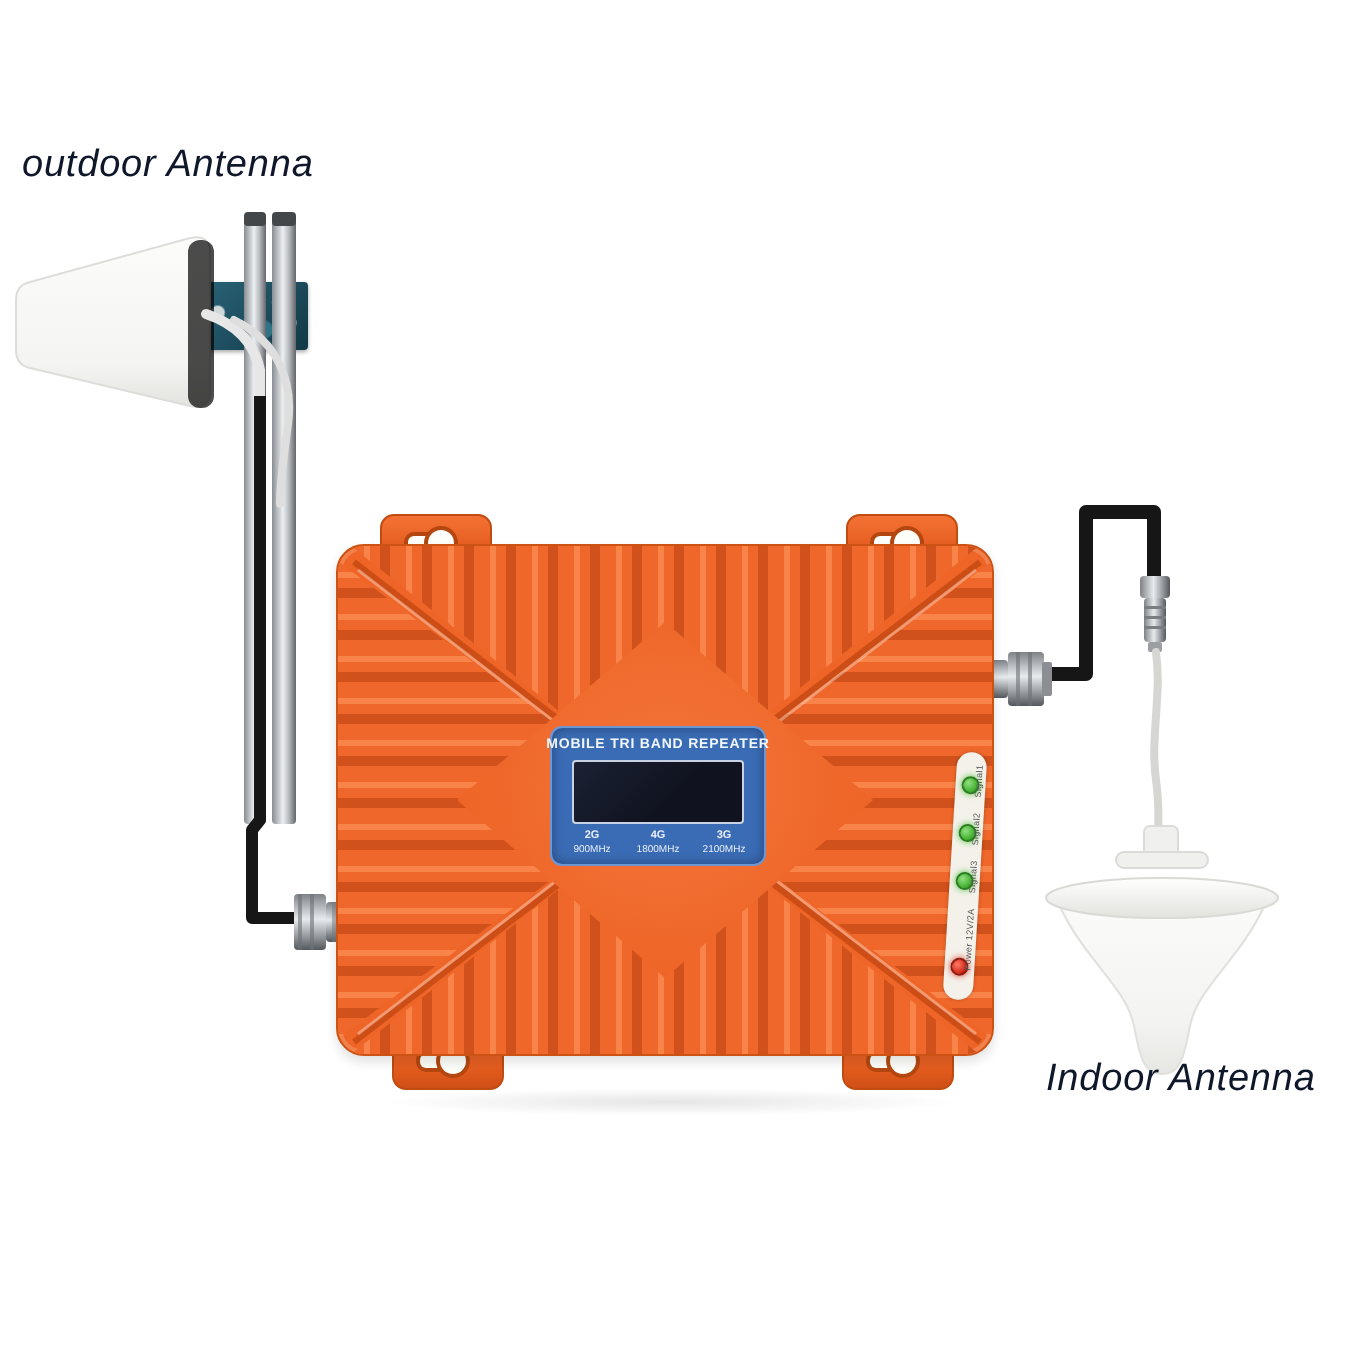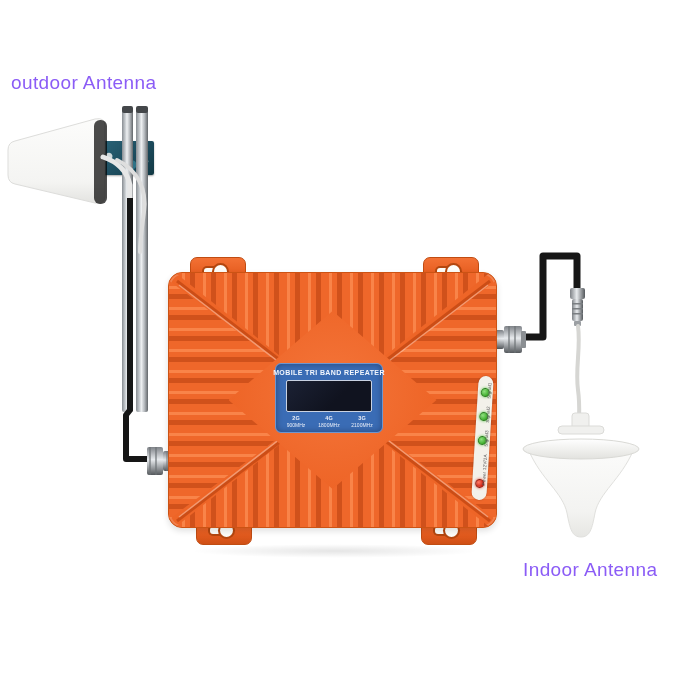--- a/index.html
+++ b/index.html
@@ -1,23 +1,23 @@
 <!DOCTYPE html>
 <html><head>
 <meta charset="utf-8">
 <style>
   html,body{margin:0;padding:0;background:#fff;}
   .canvas{position:relative;width:680px;height:680px;background:#ffffff;overflow:hidden;
           font-family:"Liberation Sans",sans-serif;}
 
   
-  .label{position:absolute;font-size:19px;color:#8b5cf6;letter-spacing:.4px;z-index:40;}
+  .label{position:absolute;font-size:19px;color:#0f172a;letter-spacing:.4px;z-index:40;font-style:italic;}
   .label-outdoor{left:11px;top:72px;}
   .label-repeater{left:271px;top:228px;}
-  .label-indoor{left:523px;top:559px;text-align:right;}
+  .label-indoor{left:523px;top:529px;text-align:right;}
 
   
   .pole{position:absolute;top:108px;height:304px;z-index:2;border-radius:2px;
         background:linear-gradient(90deg,#888d92 0%,#c9cdd1 30%,#eef0f2 45%,#b7bbbf 70%,#62666a 100%);}
   .pole-1{left:122px;width:11px;}
   .pole-2{left:136px;width:12px;}
   .pole-cap{position:absolute;top:106px;height:7px;background:#44474a;border-radius:2px;z-index:3;}
   .pole-cap-1{left:122px;width:11px;}
   .pole-cap-2{left:136px;width:12px;}
 

